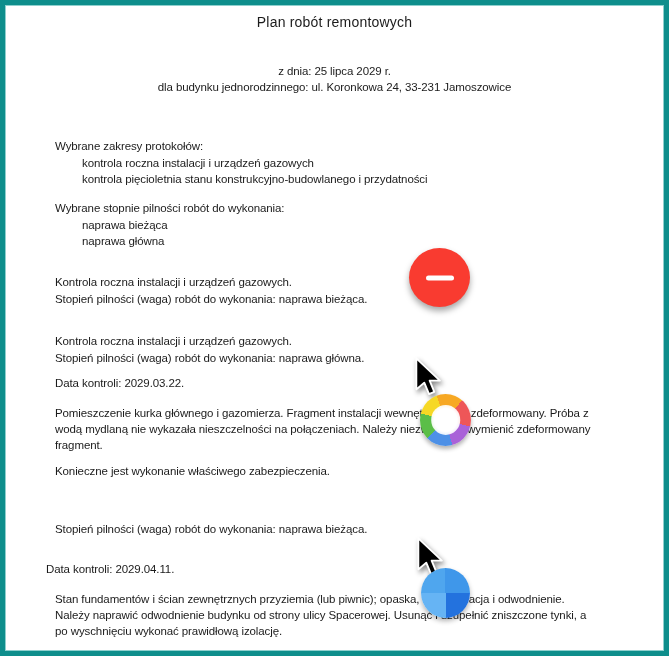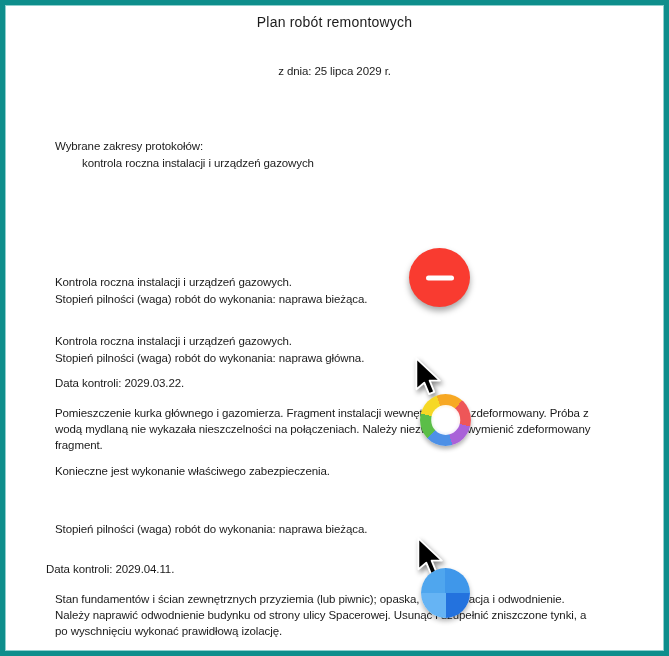--- a/index.html
+++ b/index.html
@@ -68,29 +68,38 @@
 </style>
 </head>
 <body>
 
 <div class="frame">
 
   <div class="abs center title" style="top:9px">Plan robót remontowych</div>
 
   <div class="abs center meta" style="top:58px">
     <div>z dnia: 25 lipca 2029 r.</div>
+    <div>dla budynku jednorodzinnego: ul. Koronkowa 24, 33-231 Jamoszowice</div>
   </div>
 
   <div class="abs" style="left:50px;top:133px">
     <div class="lh165">
       <div>Wybrane zakresy protokołów:</div>
       <div style="padding-left:27px">kontrola roczna instalacji i urządzeń gazowych</div>
+      <div style="padding-left:27px">kontrola pięcioletnia stanu konstrukcyjno-budowlanego i przydatności</div>
     </div>
   </div>
 
+  <div class="abs" style="left:50px;top:195px">
+    <div class="lh165">
+      <div>Wybrane stopnie pilności robót do wykonania:</div>
+      <div style="padding-left:27px">naprawa bieżąca</div>
+      <div style="padding-left:27px">naprawa główna</div>
+    </div>
+  </div>
 
   <div class="abs lh17" style="left:50px;top:269px">
     <div>Kontrola roczna instalacji i urządzeń gazowych.</div>
     <div>Stopień pilności (waga) robót do wykonania: naprawa bieżąca.</div>
   </div>
 
   <div class="abs lh17" style="left:50px;top:328px">
     <div>Kontrola roczna instalacji i urządzeń gazowych.</div>
     <div>Stopień pilności (waga) robót do wykonania: naprawa główna.</div>
   </div>

